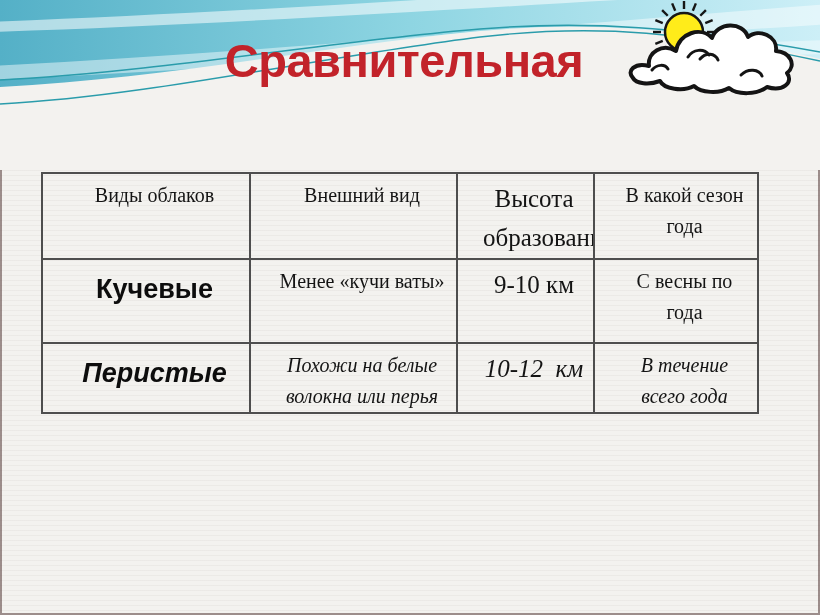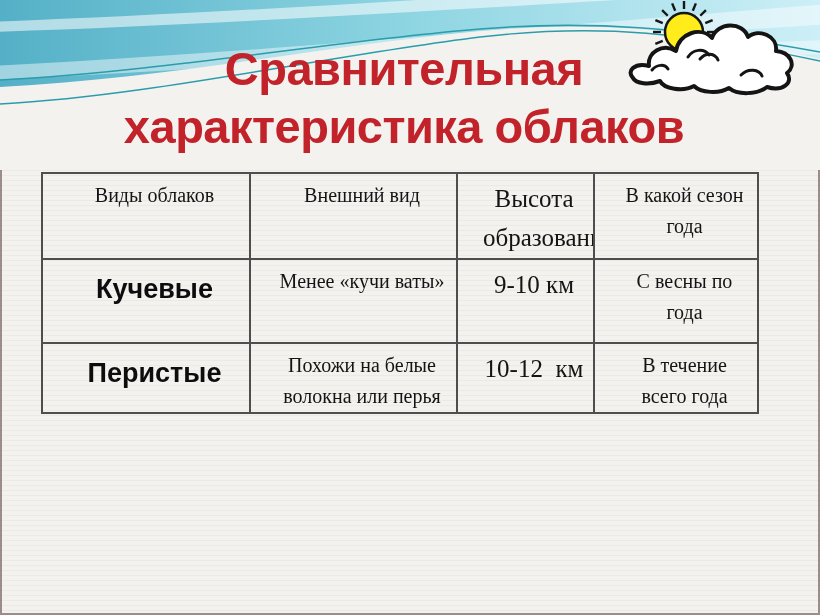--- a/index.html
+++ b/index.html
@@ -8,21 +8,21 @@
     position:relative;width:820px;height:615px;overflow:hidden;
     background-color:#f3f2ef;
     background-image:repeating-linear-gradient(180deg,
       rgba(185,178,172,0.13) 0px, rgba(185,178,172,0.13) 1px,
       rgba(255,255,255,0) 1px, rgba(255,255,255,0) 5px);
     box-shadow:inset 0 0 0 2px rgba(84,58,56,0.55);
     font-family:"Liberation Sans", sans-serif;
   }
   .header-decor{position:absolute;left:0;top:0;width:820px;height:170px;display:block;}
   .title{
-    position:absolute;left:0;right:12px;top:28px;margin:12px;
+    position:absolute;left:0;right:12px;top:28px;margin:4px;
     text-align:center;font-weight:bold;font-size:47px;line-height:58px;
     letter-spacing:-0.5px;z-index:3;
     font-family:"Liberation Sans", sans-serif;
   }
   .title span{display:block;}
   .cloud-table{
     position:absolute;left:41px;top:172px;z-index:2;
     width:716px;table-layout:fixed;border-collapse:collapse;
     background:transparent;
   }
@@ -36,21 +36,21 @@
   }
   .cloud-table .col-height{font-size:25px;}
   .cloud-table td.cname{
     font-family:"Liberation Sans", sans-serif;
     font-weight:bold;font-size:27px;padding-top:9px;color:#0d0d0d;
     white-space:normal;
   }
   tr.hrow{height:85px;}
   tr.r1{height:84px;}
   tr.r2{height:119px;}
-  tr.r3{height:56px;}
+  tr.r3{height:56px;font-style:italic;}
 </style>
 </head>
 <body>
 
 <div class="slide">
 
   <svg class="header-decor" viewBox="0 0 820 170" xmlns="http://www.w3.org/2000/svg" aria-hidden="true">
     <defs>
       <linearGradient id="sky" x1="0" y1="0" x2="1" y2="0">
         <stop offset="0" stop-color="#54b0c7"></stop>
@@ -113,21 +113,20 @@
         <path d="M 688 57 C 693 49 704 48 709 55"></path>
         <path d="M 700 59 C 706 52 715 53 718 60"></path>
         <path d="M 741 75 C 748 68 759 69 762 76"></path>
         <path d="M 652 70 C 657 64 665 64 668 69"></path>
       </g>
     </g>
   </svg>
 
   <h1 class="title" style="color: rgb(194, 35, 42);">
     <span>Сравнительная</span>
-    <span>характеристика облаков</span>
   </h1>
 
   <table class="cloud-table">
     <colgroup>
       <col style="width:208px">
         <col style="width:207px">
         <col style="width:137px">
         <col style="width:164px">
     </colgroup>
     <thead>

